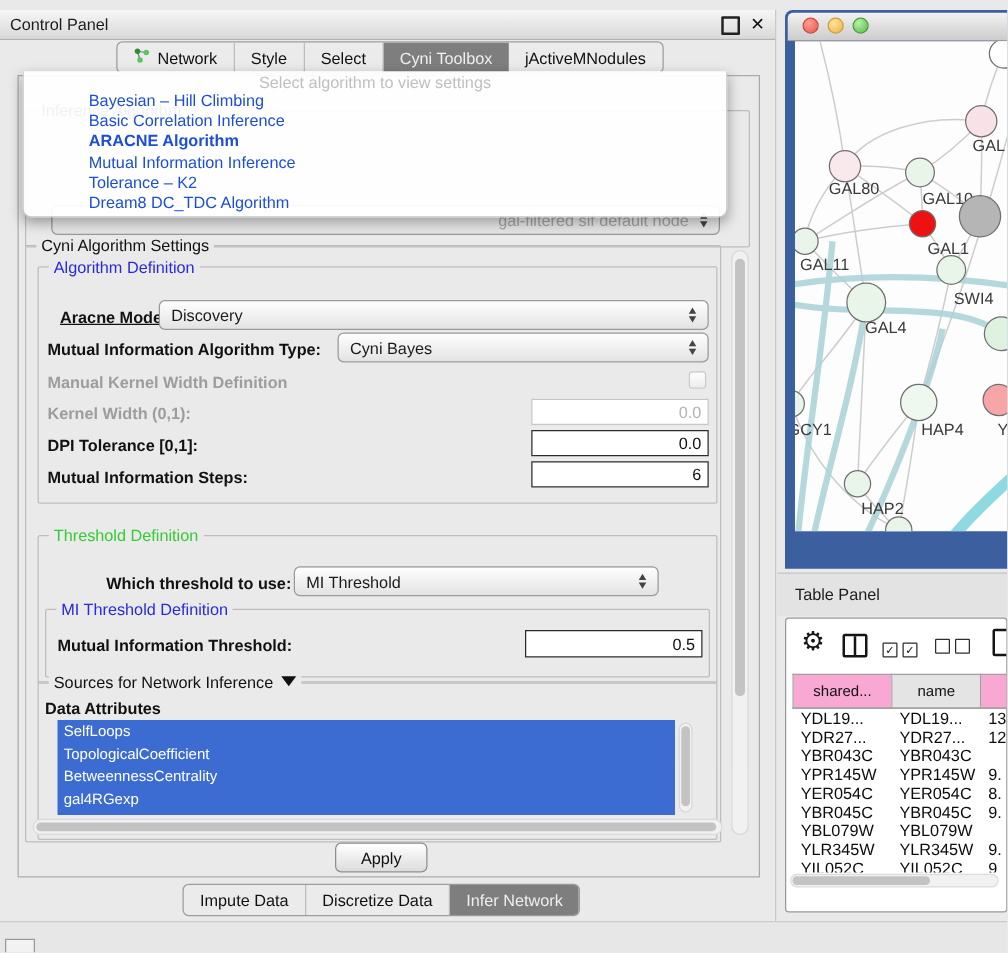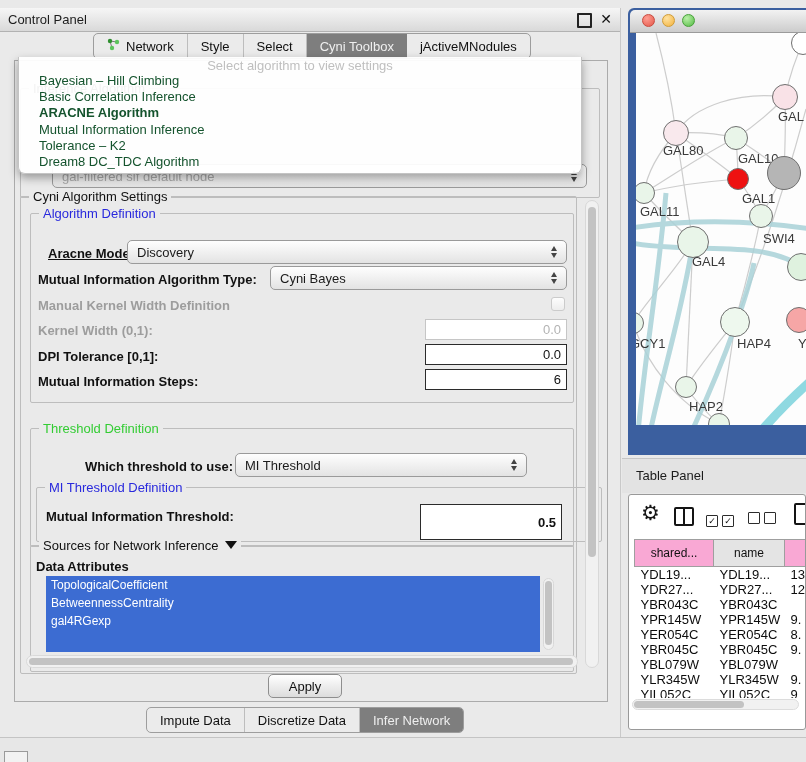--- a/index.html
+++ b/index.html
@@ -30,35 +30,35 @@
   #bg-grp{left:20px;top:80px;width:578px;height:108px;}
   .combo{position:absolute;background:linear-gradient(#fefefe,#e3e3e3);border:1px solid #9a9a9a;border-radius:5px;height:24px;display:flex;align-items:center;font-size:13px;color:#1b1b1b;padding:0 24px 0 9px;box-sizing:border-box;}
   .combo .spin{position:absolute;right:8px;top:50%;transform:translateY(-50%);width:7px;height:12px;}
   .spin:before,.spin:after{content:"";position:absolute;left:0;border-left:3.5px solid transparent;border-right:3.5px solid transparent;}
   .spin:before{top:0;border-bottom:5px solid #444;}
   .spin:after{bottom:0;border-top:5px solid #444;}
   .combo.dim{color:#a8a8a8;}
   
   #algo-popup{left:18px;top:49px;width:562px;height:116px;background:rgba(255,255,255,0.94);border:1px solid #c4c4c4;border-top:none;border-radius:0 0 7px 7px;box-shadow:0 4px 10px rgba(0,0,0,0.35);z-index:10;}
   #algo-ph{width:100%;text-align:center;font-size:13px;color:#bfbfbf;margin-top:1px;}
-  .algo-item{font-size:13px;color:#14532d;line-height:16.2px;padding-left:20px;white-space:nowrap;}
+  .algo-item{font-size:13px;color:#1d4ed8;line-height:16.2px;padding-left:4px;white-space:nowrap;margin-left:48px;}
   .algo-item.bold{font-weight:bold;}
   
   #grp-cyni{left:20px;top:188px;width:555px;height:476px;}
   #grp-algdef{left:30px;top:205px;width:542px;height:188px;}
   .lbl{position:absolute;font-size:13px;color:#111;white-space:nowrap;}
   .lbl.b{font-weight:bold;}
   .lbl.dis{color:#9d9d9d;font-weight:bold;}
   .field{position:absolute;background:#fff;border:1px solid #2b2b2b;font-size:13px;color:#111;display:flex;align-items:center;justify-content:flex-end;padding:0 5px;box-sizing:border-box;}
   .field.dis{border:1px solid #c6c6c6;color:#b3b3b3;}
   .cb{position:absolute;width:14px;height:14px;border:1px solid #cbcbcb;border-radius:3px;background:linear-gradient(#fdfdfd,#ededed);box-sizing:border-box;}
   .tri-r{display:inline-block;width:0;height:0;border-top:6px solid transparent;border-bottom:6px solid transparent;border-left:8px solid #111;margin-left:8px;vertical-align:-1px;}
   .tri-d{display:inline-block;width:0;height:0;border-left:6px solid transparent;border-right:6px solid transparent;border-top:8px solid #111;margin-left:6px;vertical-align:1px;}
   #grp-thr{left:30px;top:420px;width:542px;height:117px;}
-  #grp-midef{left:36px;top:479px;width:530px;height:53px;padding-left:34px;}
+  #grp-midef{left:36px;top:479px;width:530px;height:53px;}
   #grp-src{left:30px;top:537px;width:542px;height:125px;}
   #attr-list{left:46px;top:568px;width:494px;height:76px;background:#3c6cd2;overflow:hidden;}
   .attr-item{font-size:12px;color:#fff;line-height:18px;padding-left:5px;white-space:nowrap;}
   .sbv{position:absolute;background:#f1f1f1;border:1px solid #d8d8d8;border-radius:7px;box-sizing:border-box;}
   .sbth{position:absolute;background:#c3c3c3;border-radius:6px;}
   #apply-btn{left:268px;top:666px;width:72px;height:22px;background:linear-gradient(#ffffff,#dcdcdc);border:1px solid #8e8e8e;border-radius:5px;font-size:13px;color:#111;display:flex;align-items:center;justify-content:center;}
   
   #bottom-line{left:0;top:737px;width:806px;height:1px;background:#c4c4c4;}
   #bottom-strip{left:0;top:738px;width:806px;height:24px;background:#e7e7e7;}
   #corner-box{left:4px;top:751px;width:22px;height:14px;border:1px solid #9a9a9a;background:#f2f2f2;}
@@ -134,21 +134,21 @@
       <div class="tab">
           <span>jActiveMNodules</span>
         </div>
     </div>
 
     <div id="main-panel" class="abs"></div>
 
     <div id="bg-grp" class="grp">
       <span class="lg">Inference Algorithm</span>
     </div>
-    <div class="combo dim" style="left:52px;top:156px;width:535px;">
+    <div class="combo dim" style="left:41px;top:156px;width:535px;justify-content:flex-end;">
       <span>gal-filtered sif default node</span>
       <span class="spin"></span>
     </div>
 
     <div id="algo-popup" class="abs">
       <div id="algo-ph">Select algorithm to view settings</div>
       <div class="algo-item">Bayesian – Hill Climbing</div>
       <div class="algo-item">Basic Correlation Inference</div>
       <div class="algo-item bold">ARACNE Algorithm</div>
       <div class="algo-item">Mutual Information Inference</div>
@@ -194,29 +194,30 @@
     </div>
     <span class="lbl b" style="left:85px;top:451px;">Which threshold to use:</span>
     <div class="combo" style="left:235px;top:445px;width:292px;">
       <span>MI Threshold</span>
       <span class="spin"></span>
     </div>
     <div id="grp-midef" class="grp">
       <span class="lg blue">MI Threshold Definition</span>
     </div>
     <span class="lbl b" style="left:46px;top:501px;">Mutual Information Threshold:</span>
-    <div class="field" style="left:420px;top:496px;width:142px;height:36px;font-weight:bold;">
+    <div class="field" style="left:420px;top:496px;width:142px;height:22px;">
       <span>0.5</span>
     </div>
 
     <div id="grp-src" class="grp">
       <span class="lg"><span>Sources for Network Inference</span><span class="tri-d"></span></span>
     </div>
     <span class="lbl b" style="left:36px;top:551px;">Data Attributes</span>
     <div id="attr-list" class="abs">
+      <div class="attr-item">SelfLoops</div>
       <div class="attr-item">TopologicalCoefficient</div>
       <div class="attr-item">BetweennessCentrality</div>
       <div class="attr-item">gal4RGexp</div>
     </div>
     <div class="sbv" style="left:543px;top:570px;width:11px;height:72px;">
       <div class="sbth" style="left:1px;top:2px;width:7px;height:64px;position:absolute;"></div>
     </div>
 
     <div id="set-hscroll" class="abs">
       <div id="set-hth" class="abs sbth"></div>

